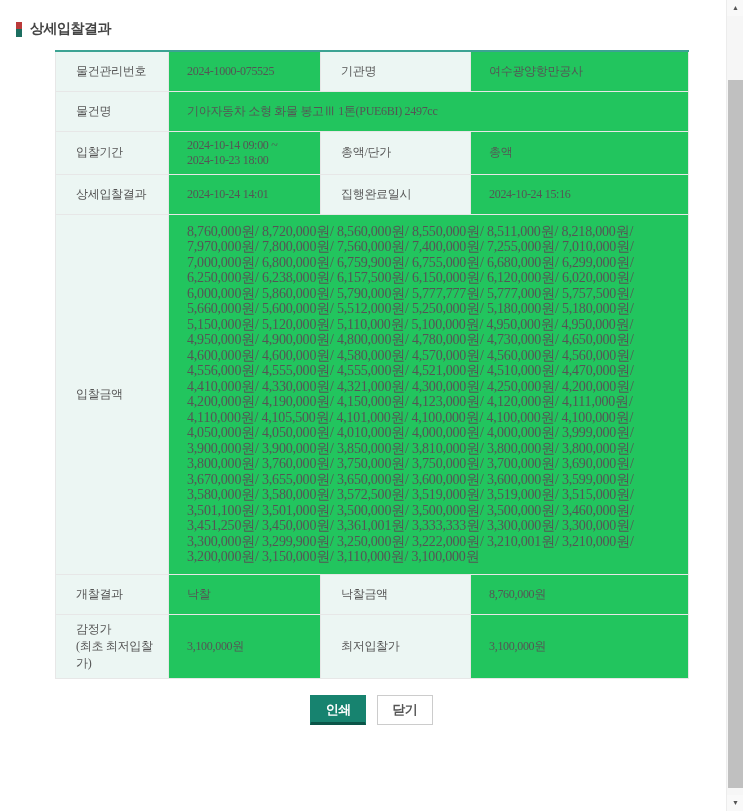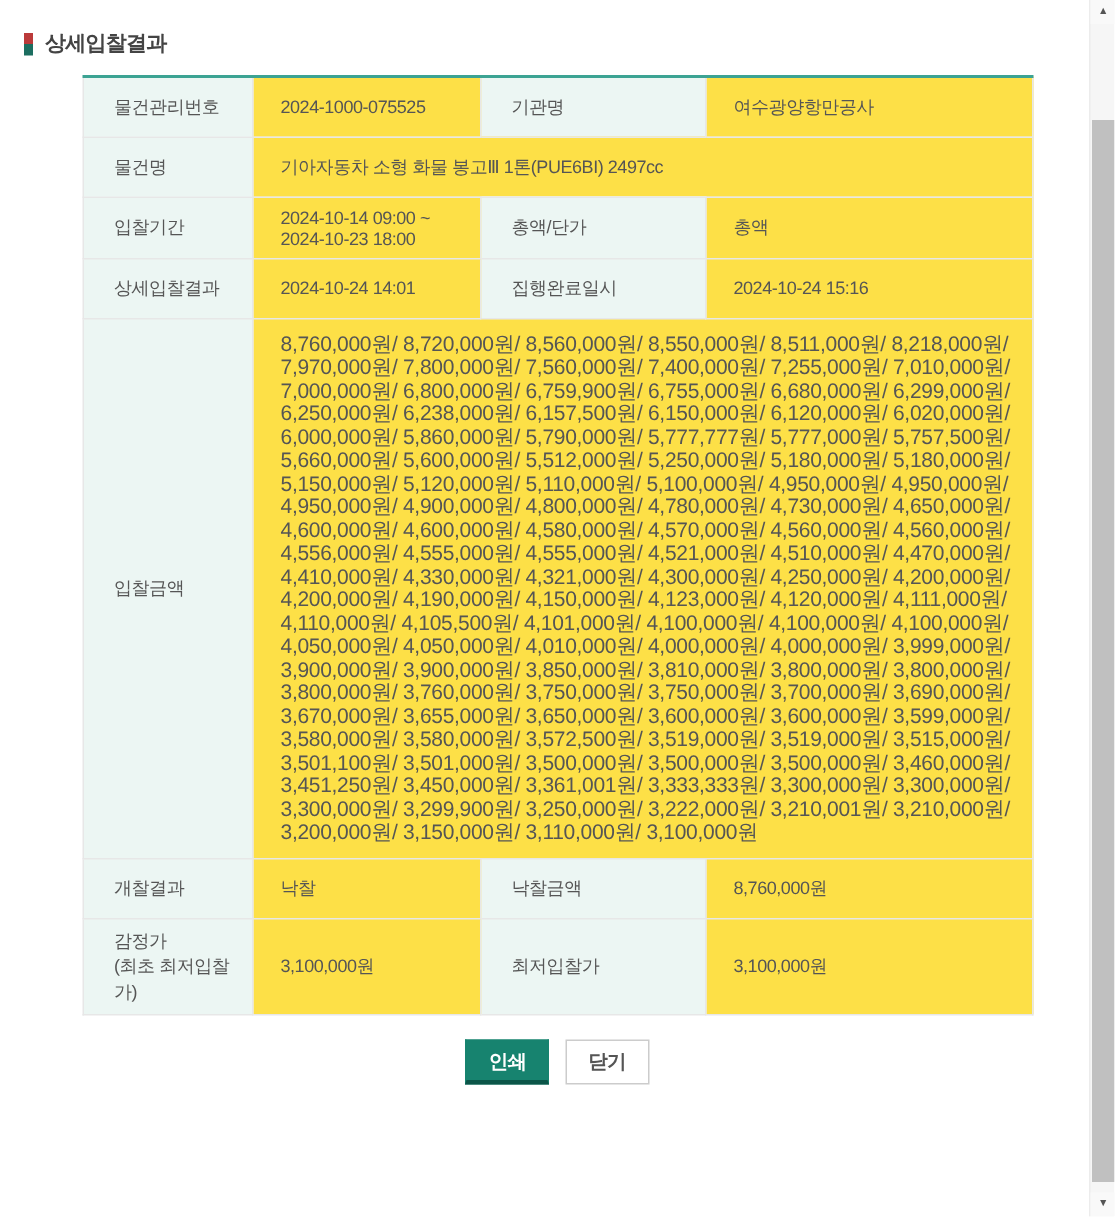--- a/index.html
+++ b/index.html
@@ -12,23 +12,23 @@
   
   .page-title-wrap { display:flex; align-items:center; margin:20px 0 12px 16px; }
   .title-bullet { width:6px; height:15px; margin-right:8px;
     background:linear-gradient(to bottom,#bb3a3a 0 50%, #1c6e60 50% 100%); }
   .page-title { font-size:14px; font-weight:bold; color:#444444; letter-spacing:-0.5px; }
 
   
   table.result { width:633px; margin-left:55px; border-collapse:collapse;
     border-top:2px solid #3ca393; border-bottom:1px solid #dcdcdc; table-layout:fixed; }
   table.result td { border:1px solid #e7e7e7; font-size:12px; color:#555555;
-    height:40px; vertical-align:middle; letter-spacing:-0.3px; }
+    height:40px; vertical-align:middle; letter-spacing:-0.3px;font-family:Liberation Serif, serif; }
   table.result td.lbl { background:#ecf6f3; padding:6px 8px 6px 20px; white-space:pre-line; }
-  table.result td.val { background:#fde047; padding:6px 10px 6px 18px; white-space:pre-line; }
+  table.result td.val { background:#22c55e; padding:6px 10px 6px 18px; white-space:pre-line; }
   table.result td.bids { font-size:14px; line-height:15.5px; padding:9px 8px 9px 18px;
     letter-spacing:-0.2px; }
 
   
   .btn-row { width:633px; margin-left:55px; text-align:center; margin-top:16px; }
   .btn { display:inline-block; min-width:56px; height:30px; line-height:28px;
     font-size:13px; font-weight:bold; text-align:center; cursor:pointer;
     letter-spacing:-0.5px; padding:0 12px; }
   .btn-print { background:#17836f; color:#ffffff; border:1px solid #17836f;
     border-bottom:3px solid #0b5548; margin-right:6px; }

